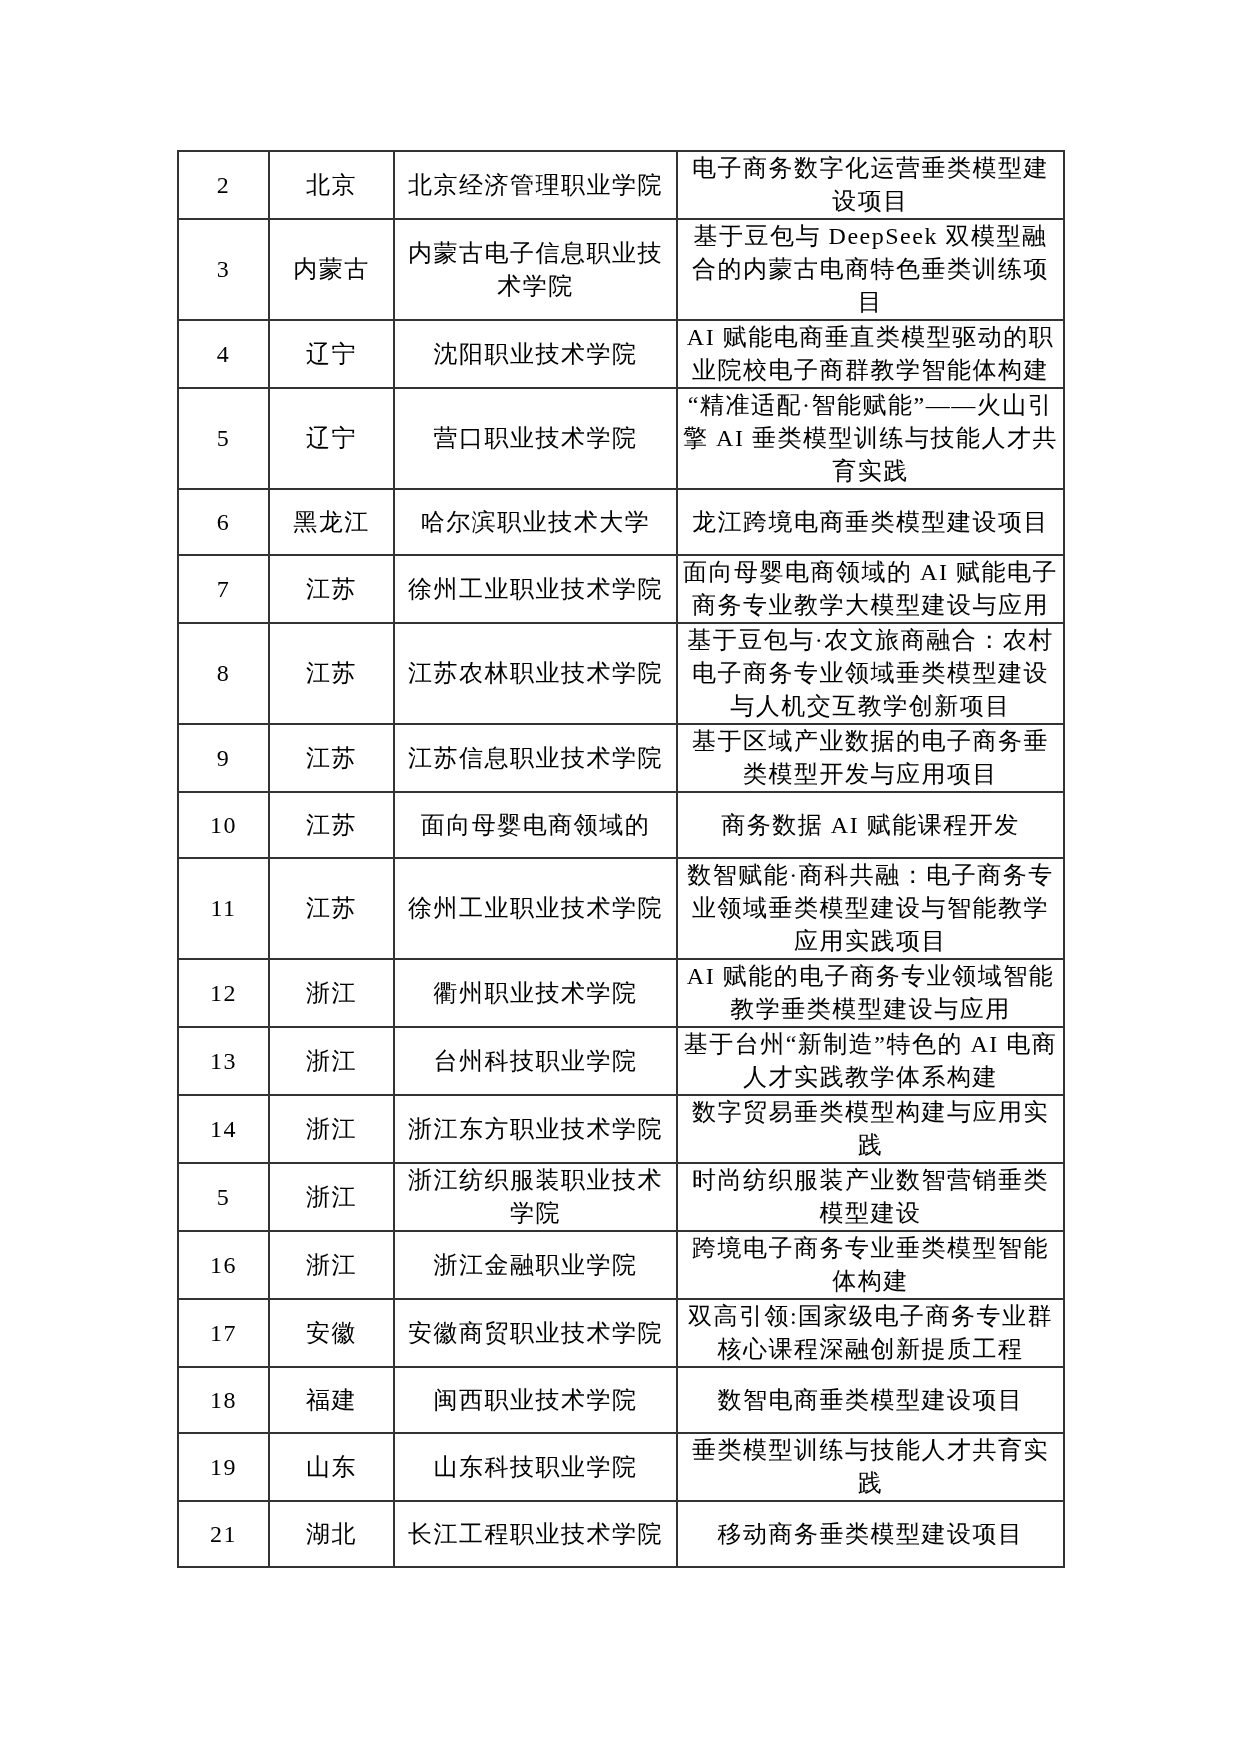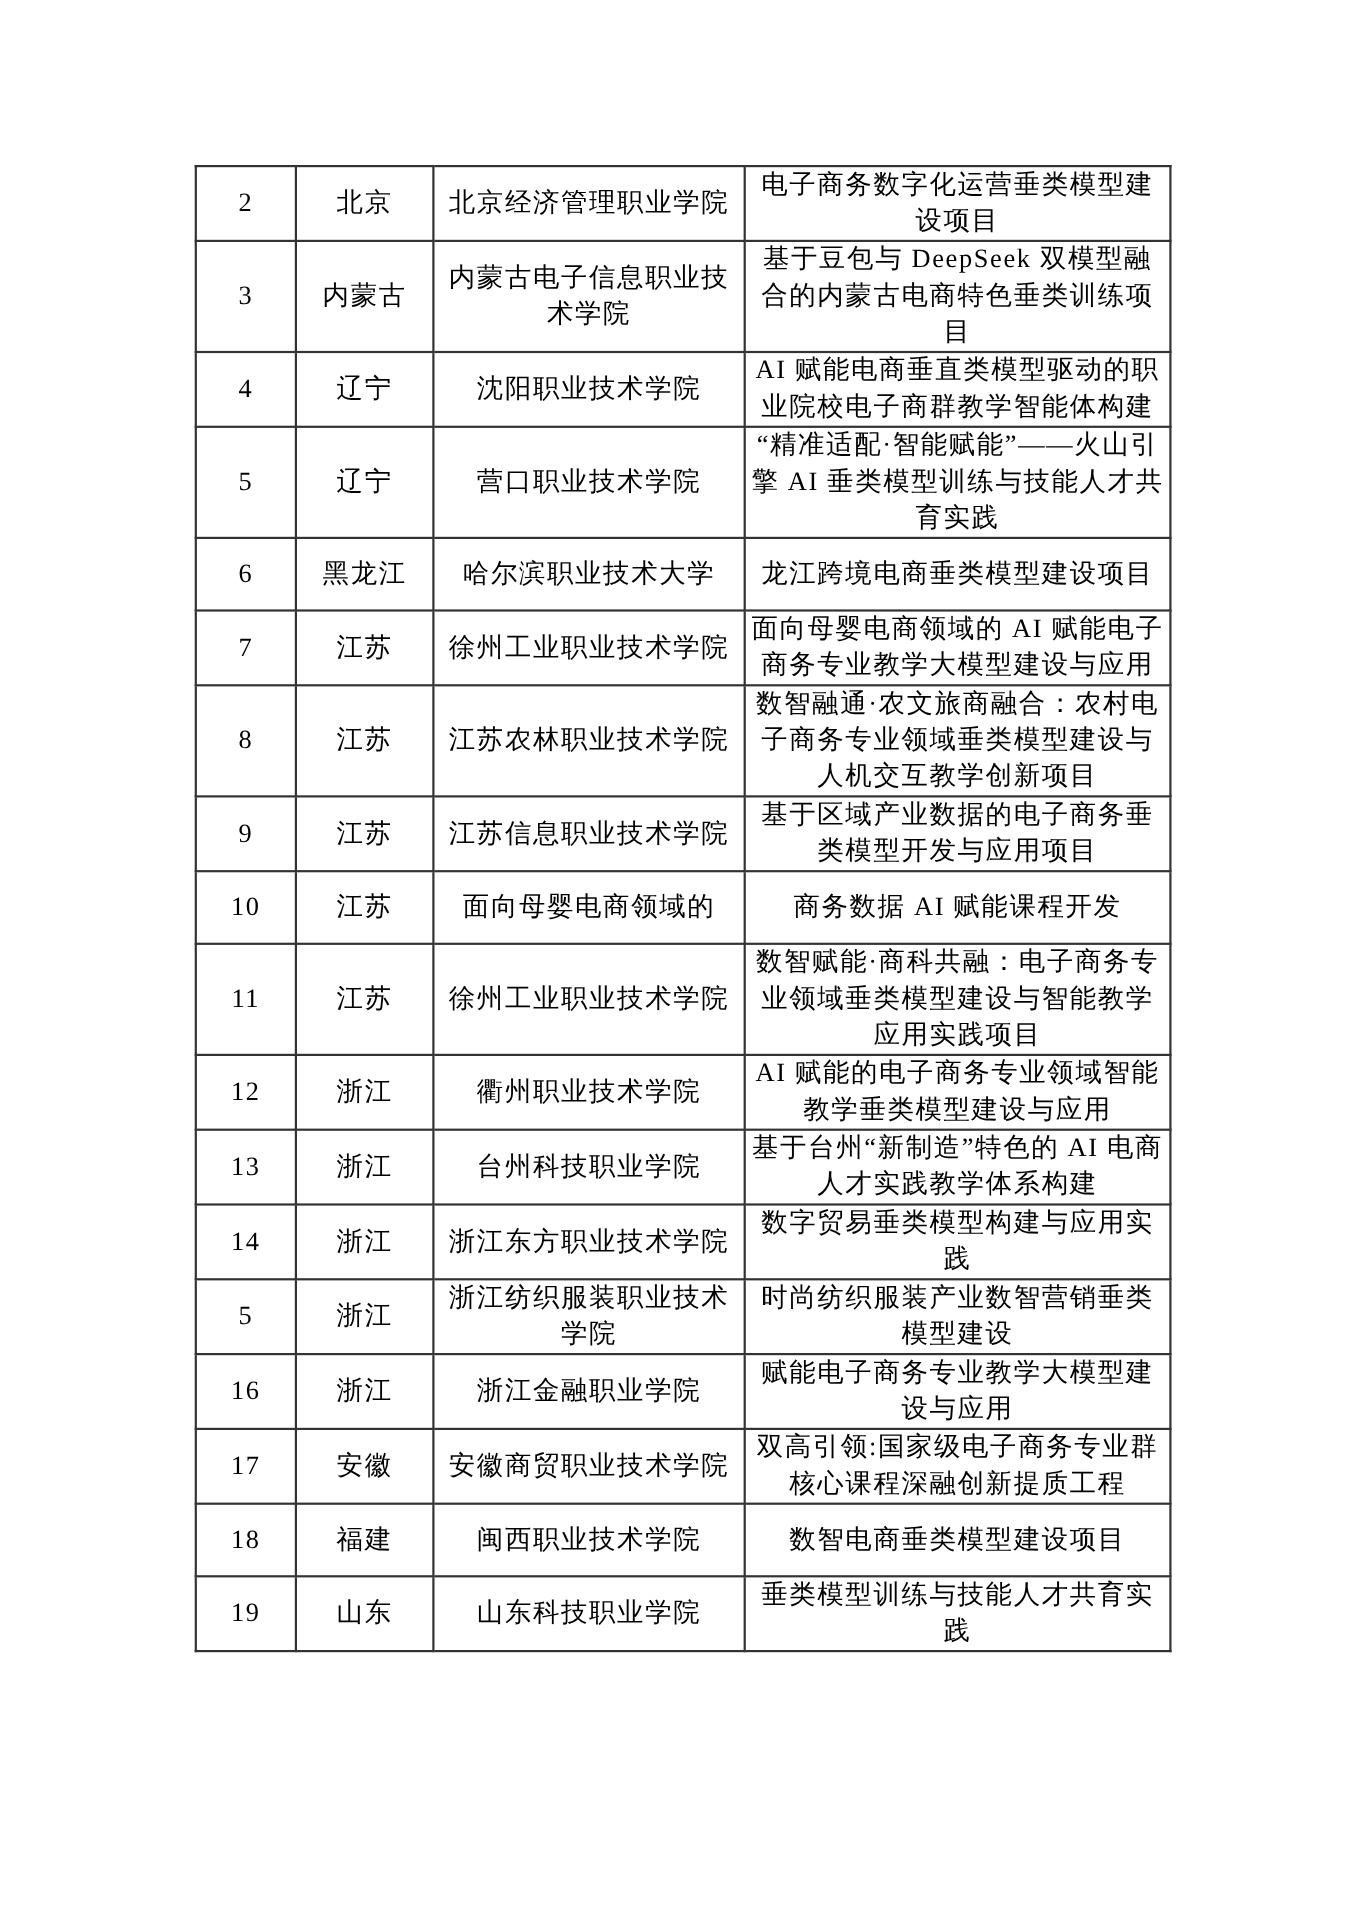--- a/index.html
+++ b/index.html
@@ -98,21 +98,21 @@
     <td>7</td>
     <td>江苏</td>
     <td>徐州工业职业技术学院</td>
     <td>面向母婴电商领域的 AI 赋能电子商务专业教学大模型建设与应用</td>
   </tr>
 
   <tr>
     <td>8</td>
     <td>江苏</td>
     <td>江苏农林职业技术学院</td>
-    <td>数智融通·农文旅商融合：农村电子商务专业领域垂类模型建设与人机交互教学创新项目</td>
+    <td>基于豆包与·农文旅商融合：农村电子商务专业领域垂类模型建设与人机交互教学创新项目</td>
   </tr>
 
   <tr>
     <td>9</td>
     <td>江苏</td>
     <td>江苏信息职业技术学院</td>
     <td>基于区域产业数据的电子商务垂类模型开发与应用项目</td>
   </tr>
 
   <tr>
@@ -154,21 +154,21 @@
     <td>5</td>
     <td>浙江</td>
     <td>浙江纺织服装职业技术学院</td>
     <td>时尚纺织服装产业数智营销垂类模型建设</td>
   </tr>
 
   <tr>
     <td>16</td>
     <td>浙江</td>
     <td>浙江金融职业学院</td>
-    <td>赋能电子商务专业教学大模型建设与应用</td>
+    <td>跨境电子商务专业垂类模型智能体构建</td>
   </tr>
 
   <tr>
     <td>17</td>
     <td>安徽</td>
     <td>安徽商贸职业技术学院</td>
     <td>双高引领:国家级电子商务专业群核心课程深融创新提质工程</td>
   </tr>
 
   <tr>
@@ -179,15 +179,21 @@
   </tr>
 
   <tr>
     <td>19</td>
     <td>山东</td>
     <td>山东科技职业学院</td>
     <td>垂类模型训练与技能人才共育实践</td>
   </tr>
 
 
+  <tr>
+    <td>21</td>
+    <td>湖北</td>
+    <td>长江工程职业技术学院</td>
+    <td>移动商务垂类模型建设项目</td>
+  </tr>
 </tbody>
   </table>
 </div>
 
 </body></html>

